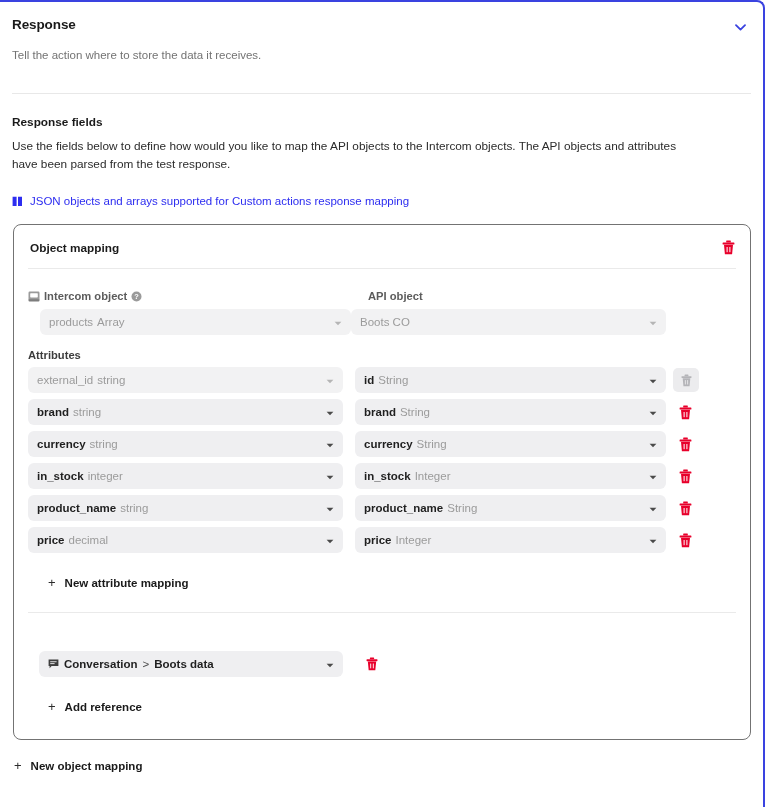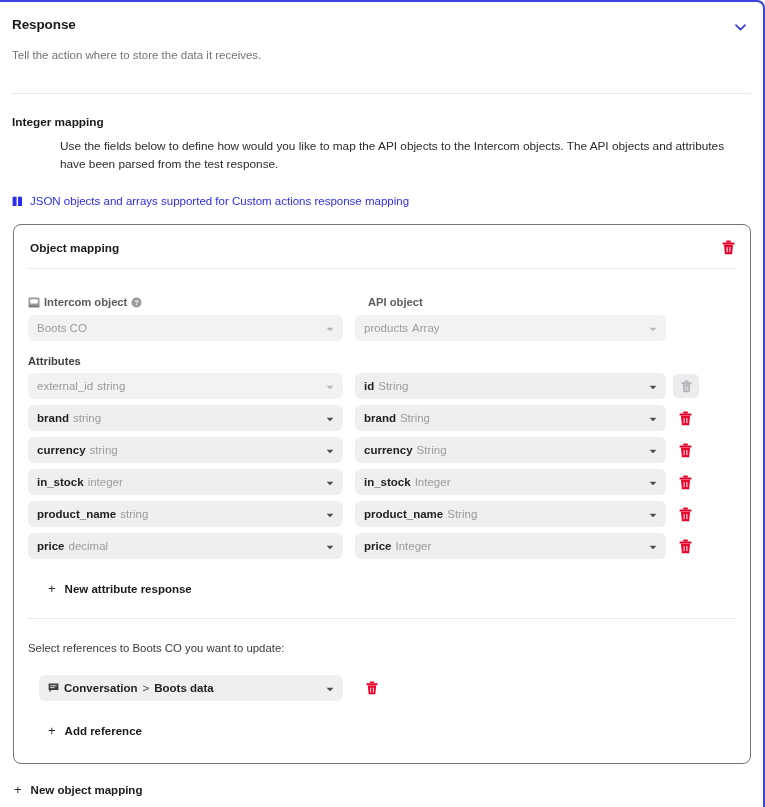--- a/index.html
+++ b/index.html
@@ -67,21 +67,20 @@
     font-weight: bold;
     color: #1a1a1a;
     line-height: 16px;
   }
   .intro-text {
     font-size: 11.8px;
     color: #2b2b2b;
     line-height: 18px;
     margin-top: 7px;
     max-width: 690px;
-    margin-left: 48px;
   }
   .doc-link {
     margin-top: 22px;
     display: flex;
     align-items: center;
     gap: 7px;
     font-size: 11.5px;
     color: #2d2df0;
     cursor: pointer;
     text-decoration: none;
@@ -122,21 +121,21 @@
     top: 14px;
     right: 14px;
     width: 16px;
     height: 16px;
   }
 
   .card-body { padding: 14px 14px 0 14px; }
 
   .col-labels {
     display: flex;
-    margin-top: 12px;
+    margin-top: 6px;
     align-items: center;
   }
   .col-left  { width: 327px; flex: none; }
   .col-right { width: 312px; flex: none; margin-left: 13px; }
 
   .field-label {
     font-size: 11.2px;
     font-weight: bold;
     color: #5c5c5c;
     display: flex;
@@ -253,21 +252,21 @@
     <div class="header-sub">Tell the action where to store the data it receives.</div>
     <div class="collapse-chevron">
       <svg width="11" height="7" viewBox="0 0 11 7">
           <path d="M1 1.2 L5.5 5.6 L10 1.2" fill="none" stroke="#3a43e0" stroke-width="1.8" stroke-linecap="round" stroke-linejoin="round"></path>
         </svg>
     </div>
   </div>
   <div class="header-rule"></div>
 
   <div class="intro">
-    <div class="intro-title">Integer mapping</div>
+    <div class="intro-title">Response fields</div>
     <div class="intro-text">Use the fields below to define how would you like to map the API objects to the Intercom objects. The API objects and attributes have been parsed from the test response.</div>
     <a class="doc-link">
       <span>
         <svg class="book-icon" width="11" height="11" viewBox="0 0 11 11">
           <path d="M0.6 0.8 L4.6 0.8 L4.6 10 L0.6 10 Z" fill="#2d2df0"></path>
           <path d="M6 0.8 L10 0.8 L10 10 L6 10 Z" fill="#2d2df0"></path>
         </svg>
       </span>
       <span>JSON objects and arrays supported for Custom actions response mapping</span>
     </a>
@@ -309,37 +308,37 @@
               </svg>
             </span>
           </div>
         </div>
         <div class="col-right">
           <div class="field-label">API object</div>
         </div>
       </div>
 
       <div class="row">
-        <div class="select disabled sel-left">
-          <span class="txt-key muted">Boots CO</span>
-          <span class="caret">
-            <svg width="8" height="5" viewBox="0 0 8 5">
-                <path d="M0.6 0.8 L4 4.2 L7.4 0.8 Z" fill="#b5b5b5"></path>
-              </svg>
-          </span>
-        </div>
         <div class="select disabled sel-right">
           <span class="txt-key muted">products</span>
           <span class="txt-type">Array</span>
           <span class="caret">
             <svg width="8" height="5" viewBox="0 0 8 5">
                 <path d="M0.6 0.8 L4 4.2 L7.4 0.8 Z" fill="#b5b5b5"></path>
               </svg>
           </span>
         </div>
+        <div class="select disabled sel-left">
+          <span class="txt-key muted">Boots CO</span>
+          <span class="caret">
+            <svg width="8" height="5" viewBox="0 0 8 5">
+                <path d="M0.6 0.8 L4 4.2 L7.4 0.8 Z" fill="#b5b5b5"></path>
+              </svg>
+          </span>
+        </div>
       </div>
 
       <div class="attributes-label">Attributes</div>
 
       <div>
 
         <div class="row">
           <div class="select disabled sel-left">
             <span class="txt-key muted">external_id</span>
             <span class="txt-type">string</span>
@@ -493,29 +492,28 @@
               <rect x="7.4" y="7.0" width="1.0" height="5.2" fill="#ffffff"></rect>
             </svg>
           </div>
         </div>
 
       </div>
 
       <div class="new-attr-wrap">
         <div class="add-btn">
           <span class="plus">+</span>
-          <span>New attribute response</span>
+          <span>New attribute mapping</span>
         </div>
       </div>
     </div>
 
     <div class="card-rule-2"></div>
 
     <div class="refs">
-      <div class="refs-sub">Select references to Boots CO you want to update:</div>
 
       <div class="row ref-row">
         <div class="select ref-select">
           <span style="display:flex;margin-right:5px;">
             <svg class="conv-icon" width="11" height="10" viewBox="0 0 11 10">
               <path d="M0.6 0.6 L10.4 0.6 L10.4 7.0 L3.6 7.0 L1.6 9.2 L1.6 7.0 L0.6 7.0 Z" fill="#3d3d3d"></path>
               <rect x="2.2" y="2.3" width="6.4" height="0.9" fill="#efeff1"></rect>
               <rect x="2.2" y="4.2" width="4.4" height="0.9" fill="#efeff1"></rect>
             </svg>
           </span>

